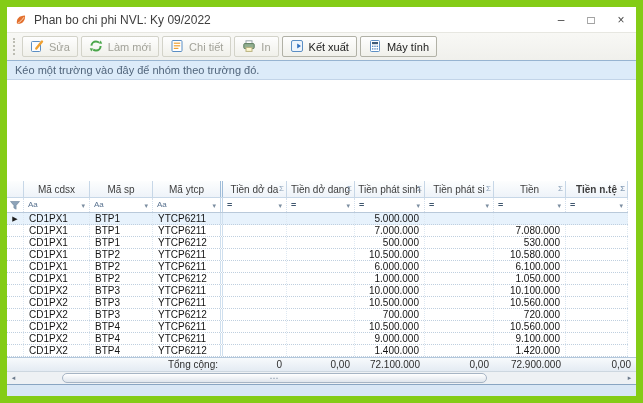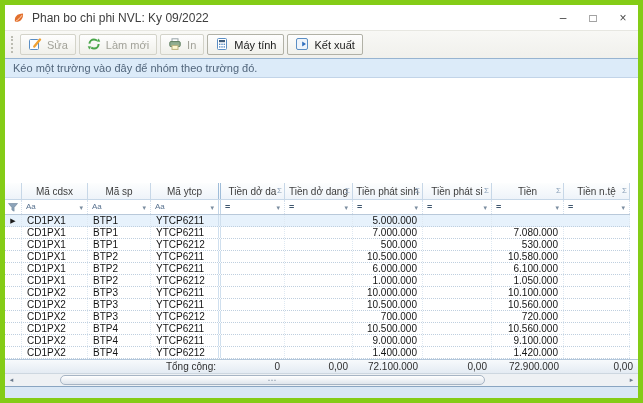--- a/index.html
+++ b/index.html
@@ -1,19 +1,19 @@
 <!DOCTYPE html>
 <html><head>
 <meta charset="utf-8">
 <style>
   * { box-sizing: border-box; margin: 0; padding: 0; }
   html,body { width: 643px; height: 403px; background:#fff; }
   body { font-family: "Liberation Sans", "DejaVu Sans", sans-serif; }
 
-  .window { width:643px; height:403px; border:5px solid #84cc16; display:flex; flex-direction:column; background:#fff; overflow:hidden; }
+  .window { width:643px; height:403px; border:7px solid #84cc16; display:flex; flex-direction:column; background:#fff; overflow:hidden; }
 
   
   .titlebar { height:25px; flex:0 0 25px; display:flex; align-items:center; padding-left:7px; background:#fff; }
   .app-icon { width:14px; height:14px; margin-right:6px; flex:0 0 14px; }
   .win-title { font-size:12px; color:#3e3e3e; white-space:nowrap; }
   .win-controls { margin-left:auto; display:flex; height:100%; }
   .win-btn { width:30px; height:100%; display:flex; align-items:center; justify-content:center; font-size:12px; color:#4a4a4a; cursor:default; }
 
   
   .toolbar { height:28px; flex:0 0 28px; display:flex; align-items:center; gap:3px; padding:0 4px; background:linear-gradient(#f8f8f5,#f0f0ec); border-top:1px solid #e7e7e1; }
@@ -96,46 +96,55 @@
       <div class="tb-btn off">
         <span><svg width="14" height="14" viewBox="0 0 14 14">
             <circle cx="7" cy="7" r="4.6" fill="none" stroke="#4aa64a" stroke-width="2" stroke-dasharray="10 4.5"></circle>
             <path d="M11.8 1.6 l1.4 3.2 -3.5 -0.2z" fill="#4aa64a"></path>
             <path d="M2.2 12.4 l-1.4 -3.2 3.5 0.2z" fill="#4aa64a"></path>
           </svg></span>
         <span>Làm mới</span>
       </div>
       <div class="tb-btn off">
         <span><svg width="14" height="14" viewBox="0 0 14 14">
+            <rect x="2" y="1.5" width="10" height="11" rx="1" fill="#fff" stroke="#5b8ec4"></rect>
+            <line x1="3.8" y1="4.2" x2="10.2" y2="4.2" stroke="#f0a030" stroke-width="1.2"></line>
+            <line x1="3.8" y1="6.8" x2="10.2" y2="6.8" stroke="#f0a030" stroke-width="1.2"></line>
+            <line x1="3.8" y1="9.4" x2="8.4" y2="9.4" stroke="#f0a030" stroke-width="1.2"></line>
+          </svg></span>
+        <span>Chi tiết</span>
+      </div>
+      <div class="tb-btn off">
+        <span><svg width="14" height="14" viewBox="0 0 14 14">
             <rect x="4" y="1.8" width="6" height="3.4" fill="#fff" stroke="#98a5a8"></rect>
             <rect x="1.8" y="4.6" width="10.4" height="5" rx="1" fill="#90ae90" stroke="#5e7e5e"></rect>
             <rect x="4" y="8.4" width="6" height="4" fill="#fdf7d0" stroke="#b9b27e"></rect>
           </svg></span>
         <span>In</span>
+      </div>
+      <div class="tb-btn on">
+        <span><svg width="14" height="14" viewBox="0 0 14 14">
+            <rect x="1.5" y="1.5" width="11" height="11" rx="1.5" fill="#eef4fb" stroke="#5b8ec4"></rect>
+            <path d="M3.6 7 h3.6 V4.6 L11 7 l-3.8 2.4 V7z" fill="#2f6fbe"></path>
+          </svg></span>
+        <span>Kết xuất</span>
       </div>
       <div class="tb-btn on">
         <span><svg width="14" height="14" viewBox="0 0 14 14">
             <rect x="2.5" y="1.5" width="9" height="11" rx="1" fill="#fff" stroke="#5b8ec4"></rect>
             <rect x="4" y="3" width="6" height="2.2" fill="#3d5a78"></rect>
             <rect x="4" y="6.6" width="1.4" height="1.4" fill="#5b8ec4"></rect>
             <rect x="6.3" y="6.6" width="1.4" height="1.4" fill="#5b8ec4"></rect>
             <rect x="8.6" y="6.6" width="1.4" height="1.4" fill="#5b8ec4"></rect>
             <rect x="4" y="9.2" width="1.4" height="1.4" fill="#5b8ec4"></rect>
             <rect x="6.3" y="9.2" width="1.4" height="1.4" fill="#5b8ec4"></rect>
             <rect x="8.6" y="9.2" width="1.4" height="1.4" fill="#5b8ec4"></rect>
           </svg></span>
         <span>Máy tính</span>
       </div>
-      <div class="tb-btn on">
-        <span><svg width="14" height="14" viewBox="0 0 14 14">
-            <rect x="1.5" y="1.5" width="11" height="11" rx="1.5" fill="#eef4fb" stroke="#5b8ec4"></rect>
-            <path d="M3.6 7 h3.6 V4.6 L11 7 l-3.8 2.4 V7z" fill="#2f6fbe"></path>
-          </svg></span>
-        <span>Kết xuất</span>
-      </div>
     </div>
 
   <div class="grid-wrap">
     <div class="group-panel">Kéo một trường vào đây để nhóm theo trường đó.</div>
 
     <div class="body-row">
       <div class="main-col">
         <div class="hdr-row">
             <div class="hdr-cell" style="width: 17px; flex: 0 0 17px;"></div>
             <div class="hdr-cell" style="width: 66px; flex: 0 0 66px;">
@@ -160,21 +169,21 @@
               <span class="sigma">Σ</span>
             </div>
             <div class="hdr-cell" style="width: 69px; flex: 0 0 69px;">
               <span>Tiền phát si</span>
               <span class="sigma">Σ</span>
             </div>
             <div class="hdr-cell" style="width: 72px; flex: 0 0 72px;">
               <span>Tiền</span>
               <span class="sigma">Σ</span>
             </div>
-            <div class="hdr-cell" style="flex: 1 1 74px;">
+            <div class="hdr-cell" style="flex: 1 1 74px; font-weight: bold;">
               <span>Tiền n.tệ</span>
               <span class="sigma">Σ</span>
             </div>
           </div>
         <div class="filter-row">
             <div class="flt-cell" style="width: 17px; flex: 0 0 17px; justify-content: center;">
               <span><svg width="10" height="9" viewBox="0 0 10 9">
                   <path d="M0.5 0.5 h9 L6.1 4.4 v3.8 L3.9 6.9 V4.4z" fill="#8da3b9" stroke="#6d849b" stroke-width="0.6"></path>
                 </svg></span>
             </div>

